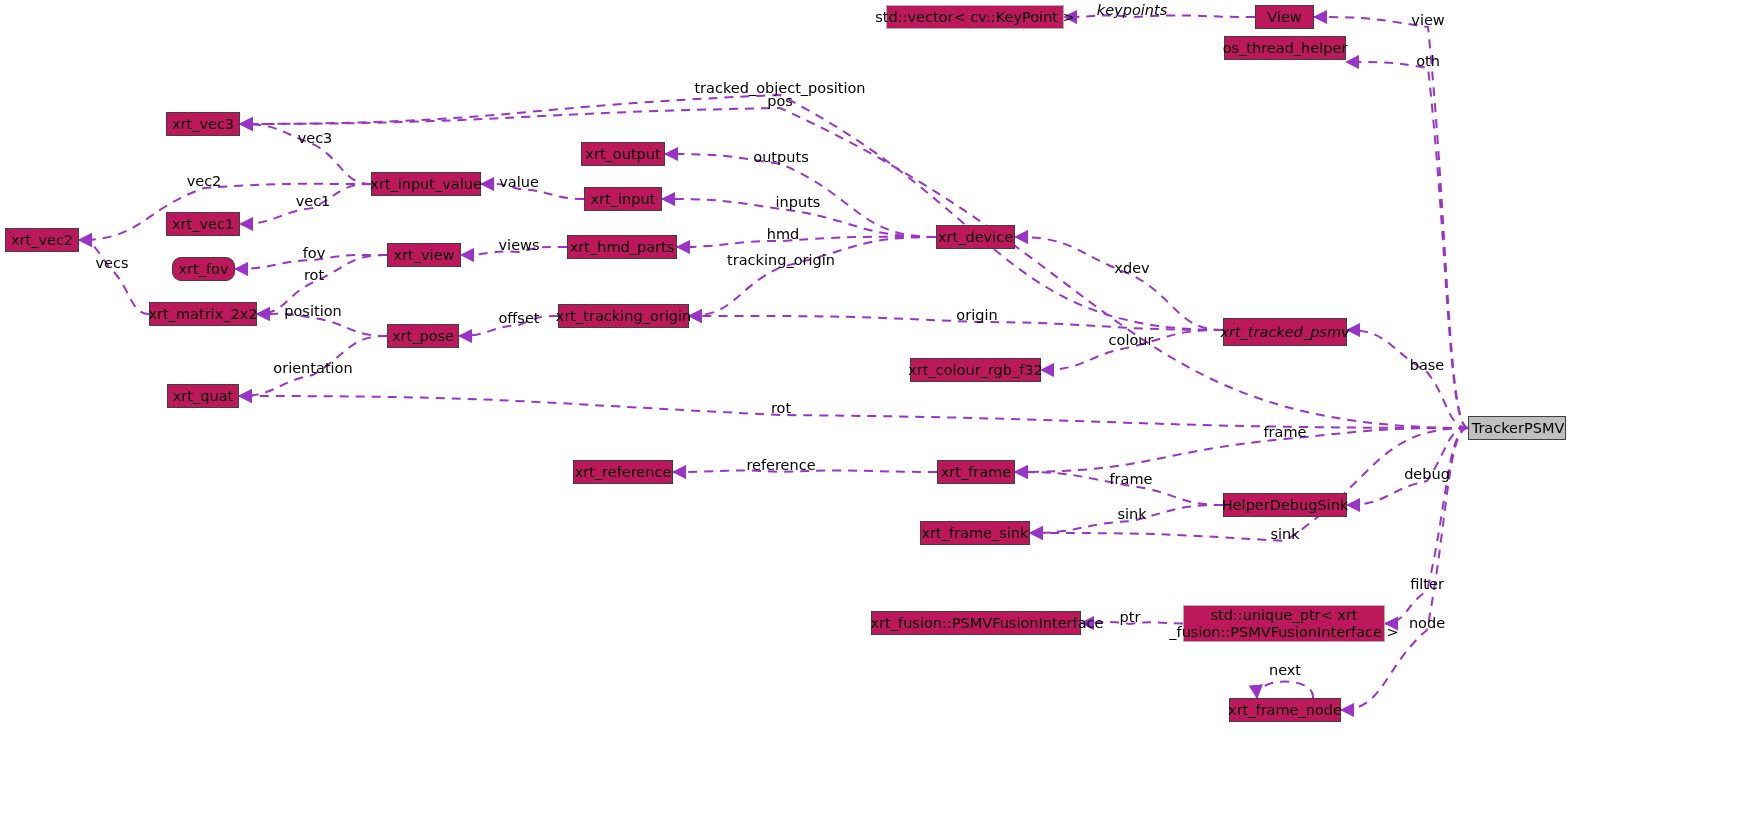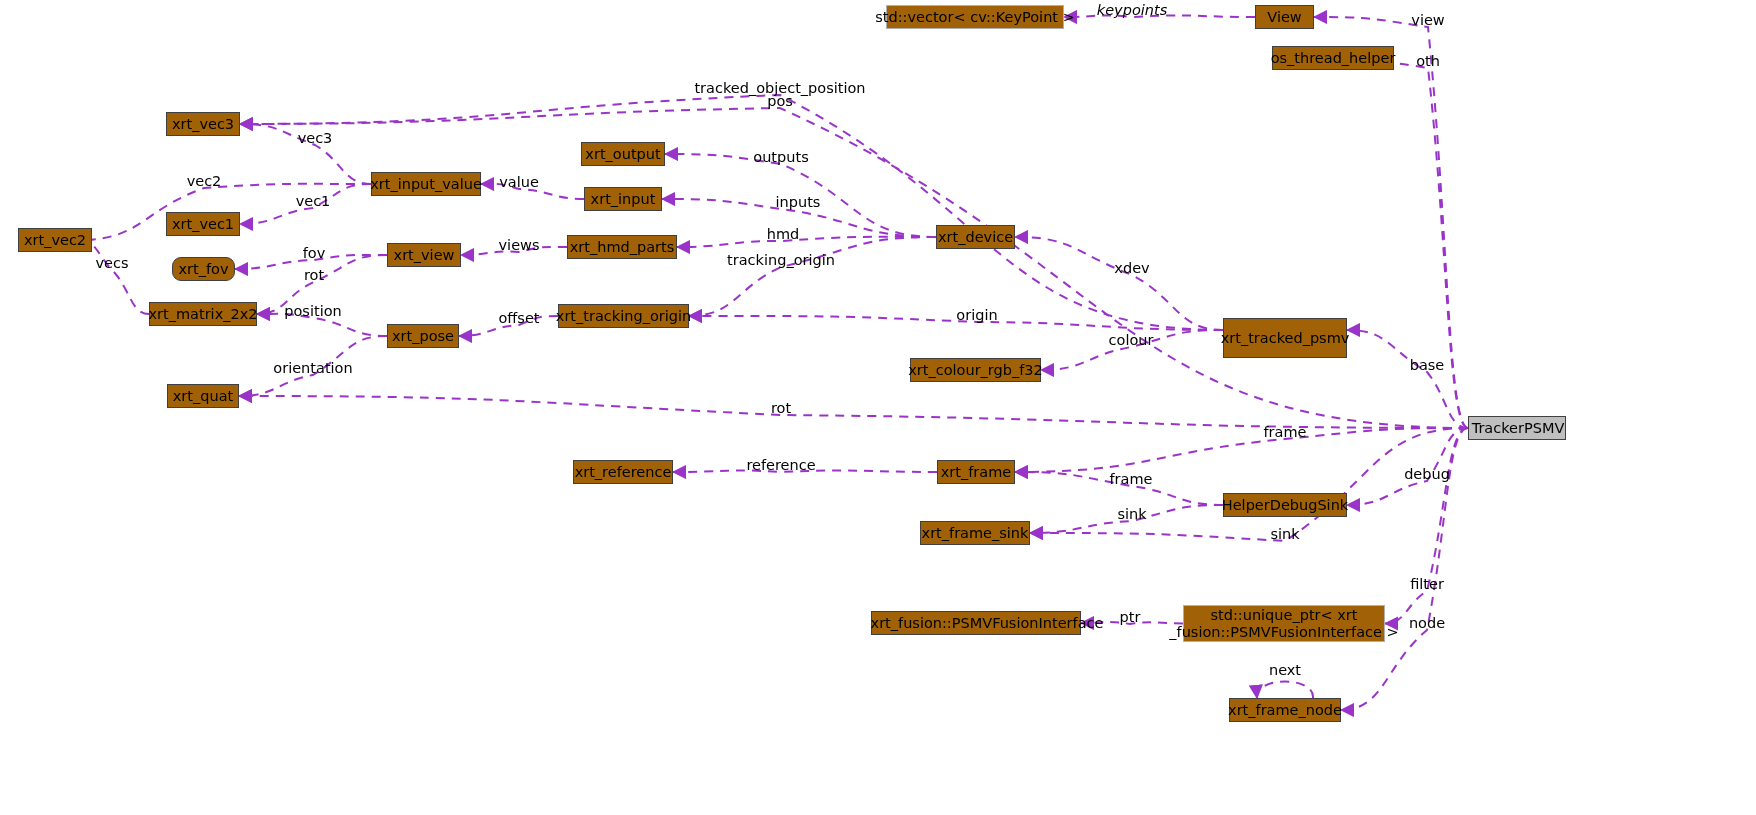--- a/index.html
+++ b/index.html
@@ -21,21 +21,21 @@
     width:1756px;
     height:815px;
     pointer-events:none;
   }
   .node{
     position:absolute;
     box-sizing:border-box;
     display:flex;
     align-items:center;
     justify-content:center;
-    background:#a16207;
+    background:#be185d;
     border:1px solid #404040;
     color:#000000;
     font-size:14.5px;
     line-height:1.12;
     text-align:center;
     white-space:pre;
     padding:0 6px;
     z-index:3;
   }
   .node.stl{
@@ -100,34 +100,34 @@
         <path d="M 1468 428 C 1376.5 428, 1376.5 481, 1285 541 C 1157.5 533.5, 1157.5 533, 1030 533"></path>
         <path d="M 1468 428 C 1447.5 428, 1447.5 506, 1427 591 C 1406 603.75, 1406 623.5, 1385 623.5"></path>
         <path d="M 1468 428 C 1447.5 428, 1447.5 525.5, 1427 630 C 1384 666.5, 1384 710, 1341 710"></path>
         <path d="M 1183 623.5 C 1156.5 623.5, 1156.5 620.25, 1130 624 C 1105.5 620, 1105.5 623, 1081 623"></path>
         <path d="M 1313 698 C 1315 676, 1255 676, 1257 698"></path>
       </g>
   </svg>
   <div id="node-layer">
       <div class="node stl" style="left: 886px; top: 5px; width: 178px; height: 24px;">std::vector&lt; cv::KeyPoint &gt;</div>
       <div class="node" style="left: 1255px; top: 5px; width: 59px; height: 24px;">View</div>
-      <div class="node" style="left: 1224px; top: 46px; width: 122px; height: 24px; margin-left: 48px;">os_thread_helper</div>
+      <div class="node" style="left: 1224px; top: 36px; width: 122px; height: 24px;">os_thread_helper</div>
       <div class="node" style="left: 166px; top: 112px; width: 74px; height: 24px;">xrt_vec3</div>
       <div class="node" style="left: 581px; top: 142px; width: 84px; height: 24px;">xrt_output</div>
       <div class="node" style="left: 371px; top: 172px; width: 110px; height: 24px;">xrt_input_value</div>
       <div class="node" style="left: 584px; top: 187px; width: 78px; height: 24px;">xrt_input</div>
       <div class="node" style="left: 166px; top: 212px; width: 74px; height: 24px;">xrt_vec1</div>
-      <div class="node" style="left: 18px; top: 228px; width: 74px; height: 24px;">xrt_vec2</div>
+      <div class="node" style="left: 5px; top: 228px; width: 74px; height: 24px;">xrt_vec2</div>
       <div class="node" style="left: 387px; top: 243px; width: 74px; height: 24px;">xrt_view</div>
       <div class="node" style="left: 567px; top: 235px; width: 110px; height: 24px;">xrt_hmd_parts</div>
       <div class="node" style="left: 936px; top: 225px; width: 79px; height: 24px;">xrt_device</div>
       <div class="node" style="left: 172px; top: 257px; width: 63px; height: 24px; border-radius: 9px;">xrt_fov</div>
       <div class="node" style="left: 149px; top: 302px; width: 108px; height: 24px;">xrt_matrix_2x2</div>
       <div class="node" style="left: 558px; top: 304px; width: 131px; height: 24px;">xrt_tracking_origin</div>
-      <div class="node" style="left: 1223px; top: 318px; width: 124px; height: 40px;">xrt_tracked_psmv</div>
+      <div class="node" style="left: 1223px; top: 318px; width: 124px; height: 28px; font-style: italic;">xrt_tracked_psmv</div>
       <div class="node" style="left: 387px; top: 324px; width: 72px; height: 24px;">xrt_pose</div>
       <div class="node" style="left: 910px; top: 358px; width: 131px; height: 24px;">xrt_colour_rgb_f32</div>
       <div class="node" style="left: 167px; top: 384px; width: 72px; height: 24px;">xrt_quat</div>
       <div class="node current" style="left: 1468px; top: 416px; width: 98px; height: 24px;">TrackerPSMV</div>
       <div class="node" style="left: 573px; top: 460px; width: 100px; height: 24px;">xrt_reference</div>
       <div class="node" style="left: 937px; top: 460px; width: 78px; height: 24px;">xrt_frame</div>
       <div class="node" style="left: 1223px; top: 493px; width: 124px; height: 24px;">HelperDebugSink</div>
       <div class="node" style="left: 920px; top: 521px; width: 110px; height: 24px;">xrt_frame_sink</div>
       <div class="node" style="left: 871px; top: 611px; width: 210px; height: 24px; padding-left: 28px;">xrt_fusion::PSMVFusionInterface</div>
       <div class="node stl" style="left: 1183px; top: 605px; width: 202px; height: 37px;">std::unique_ptr&lt; xrt

